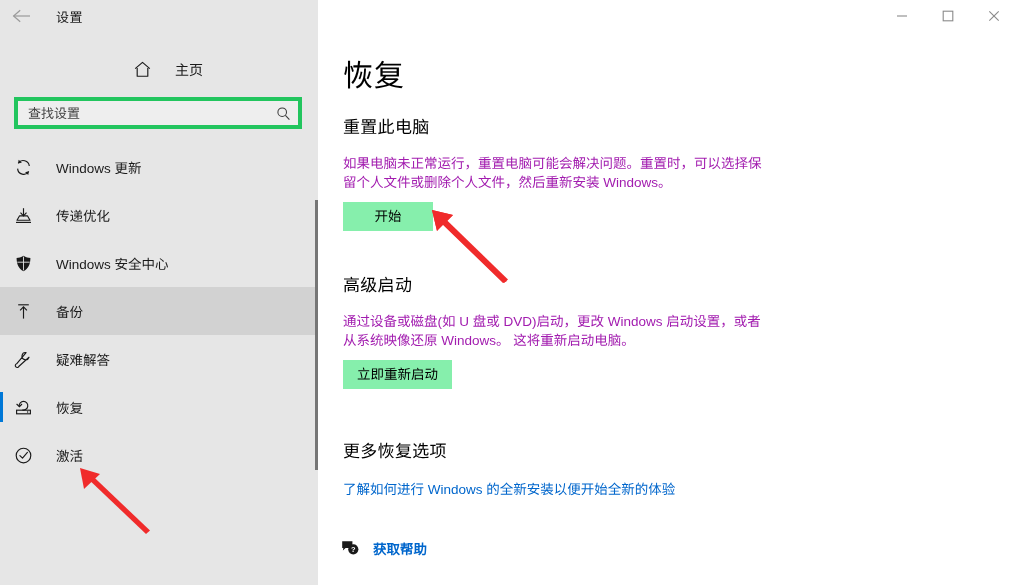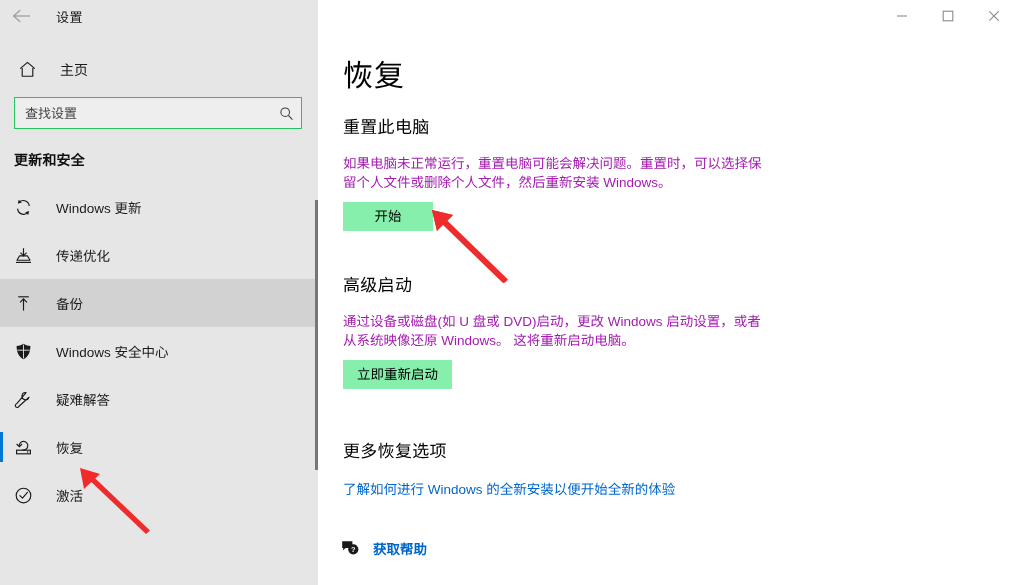--- a/index.html
+++ b/index.html
@@ -82,40 +82,41 @@
     overflow: hidden;
   }
 
   .home-row {
     display: flex;
     align-items: center;
     height: 40px;
     margin-top: 17px;
     padding-left: 18px;
     cursor: default;
+    justify-content: center;
   }
   .home-row .ico {
     width: 26px;
     display: flex;
     align-items: center;
     justify-content: flex-start;
   }
   .home-label {
     font-size: 14px;
     color: #1a1a1a;
     margin-left: 16px;
     white-space: nowrap;
   }
 
   .search-wrap {
     margin: 8px 0 0 14px;
     width: 288px;
     height: 32px;
     background: #eeeeee;
-    border: 1px solid #22c55e;
+    border: 4px solid #22c55e;
     display: flex;
     align-items: center;
     padding: 0 6px 0 10px;
   }
   .search-input {
     flex: 1;
     border: none;
     outline: none;
     background: transparent;
     font-family: inherit;
@@ -325,21 +326,20 @@
     <div class="search-wrap">
       <input class="search-input" type="text" placeholder="查找设置" style="">
       <span class="search-ico">
         <svg width="15" height="15" viewBox="0 0 15 15">
           <circle cx="6.2" cy="6.2" r="4.3" fill="none" stroke="#3a3a3a" stroke-width="1.05"></circle>
           <line x1="9.4" y1="9.4" x2="13.4" y2="13.6" stroke="#3a3a3a" stroke-width="1.05"></line>
         </svg>
       </span>
     </div>
 
-    <div class="group-title">更新和安全</div>
 
     <div class="nav-list">
 
       <div class="nav-item">
         <span class="ico">
           <svg width="19" height="19" viewBox="0 0 19 19">
             <path d="M15.3 8.0 A6.1 6.1 0 0 0 4.2 5.2" fill="none" stroke="#1a1a1a" stroke-width="1.15"></path>
             <path d="M3.6 10.6 A6.1 6.1 0 0 0 14.8 13.5" fill="none" stroke="#1a1a1a" stroke-width="1.15"></path>
             <path d="M4.6 1.7 L4.2 5.5 L7.9 4.6 Z" fill="#1a1a1a"></path>
             <path d="M14.3 17.1 L14.8 13.3 L11.1 14.2 Z" fill="#1a1a1a"></path>
@@ -353,40 +353,40 @@
           <svg width="19" height="19" viewBox="0 0 19 19">
             <path d="M9.5 2.2 V9.4" stroke="#1a1a1a" stroke-width="1.15" fill="none"></path>
             <path d="M6.5 6.6 L9.5 9.8 L12.5 6.6" fill="none" stroke="#1a1a1a" stroke-width="1.15"></path>
             <path d="M3.0 14.2 L5.6 9.8 H13.4 L16.0 14.2 Z" fill="none" stroke="#1a1a1a" stroke-width="1.15" stroke-linejoin="round"></path>
             <line x1="2.0" y1="16.4" x2="17.0" y2="16.4" stroke="#1a1a1a" stroke-width="1.15"></line>
           </svg>
         </span>
         <span class="label">传递优化</span>
       </div>
 
+      <div class="nav-item">
+        <span class="ico">
+          <svg width="19" height="19" viewBox="0 0 19 19">
+            <path d="M9.5 1.8 C7.2 3.4 4.6 3.9 2.6 3.9 C2.6 10.2 4.6 14.6 9.5 17.2 C14.4 14.6 16.4 10.2 16.4 3.9 C14.4 3.9 11.8 3.4 9.5 1.8 Z" fill="#1a1a1a"></path>
+            <line x1="9.5" y1="2.6" x2="9.5" y2="16.4" stroke="#e6e6e6" stroke-width="0.9"></line>
+            <line x1="3.3" y1="8.2" x2="15.7" y2="8.2" stroke="#e6e6e6" stroke-width="0.9"></line>
+          </svg>
+        </span>
+        <span class="label">Windows 安全中心</span>
+      </div>
+
       <div class="nav-item hovered">
         <span class="ico">
           <svg width="19" height="19" viewBox="0 0 19 19">
             <line x1="4.2" y1="2.8" x2="14.8" y2="2.8" stroke="#1a1a1a" stroke-width="1.15"></line>
             <line x1="9.5" y1="5.0" x2="9.5" y2="16.6" stroke="#1a1a1a" stroke-width="1.15"></line>
             <path d="M6.1 8.4 L9.5 4.9 L12.9 8.4" fill="none" stroke="#1a1a1a" stroke-width="1.15"></path>
           </svg>
         </span>
         <span class="label">备份</span>
-      </div>
-
-      <div class="nav-item">
-        <span class="ico">
-          <svg width="19" height="19" viewBox="0 0 19 19">
-            <path d="M9.5 1.8 C7.2 3.4 4.6 3.9 2.6 3.9 C2.6 10.2 4.6 14.6 9.5 17.2 C14.4 14.6 16.4 10.2 16.4 3.9 C14.4 3.9 11.8 3.4 9.5 1.8 Z" fill="#1a1a1a"></path>
-            <line x1="9.5" y1="2.6" x2="9.5" y2="16.4" stroke="#e6e6e6" stroke-width="0.9"></line>
-            <line x1="3.3" y1="8.2" x2="15.7" y2="8.2" stroke="#e6e6e6" stroke-width="0.9"></line>
-          </svg>
-        </span>
-        <span class="label">Windows 安全中心</span>
       </div>
 
       <div class="nav-item">
         <span class="ico">
           <svg width="19" height="19" viewBox="0 0 19 19">
             <path d="M12.1 2.6 A3.6 3.6 0 1 0 15.0 7.3 L15.0 7.3 L5.0 16.2 A1.9 1.9 0 1 1 2.6 13.8 Z" fill="none" stroke="#1a1a1a" stroke-width="1.15" stroke-linejoin="round"></path>
           </svg>
         </span>
         <span class="label">疑难解答</span>
       </div>

